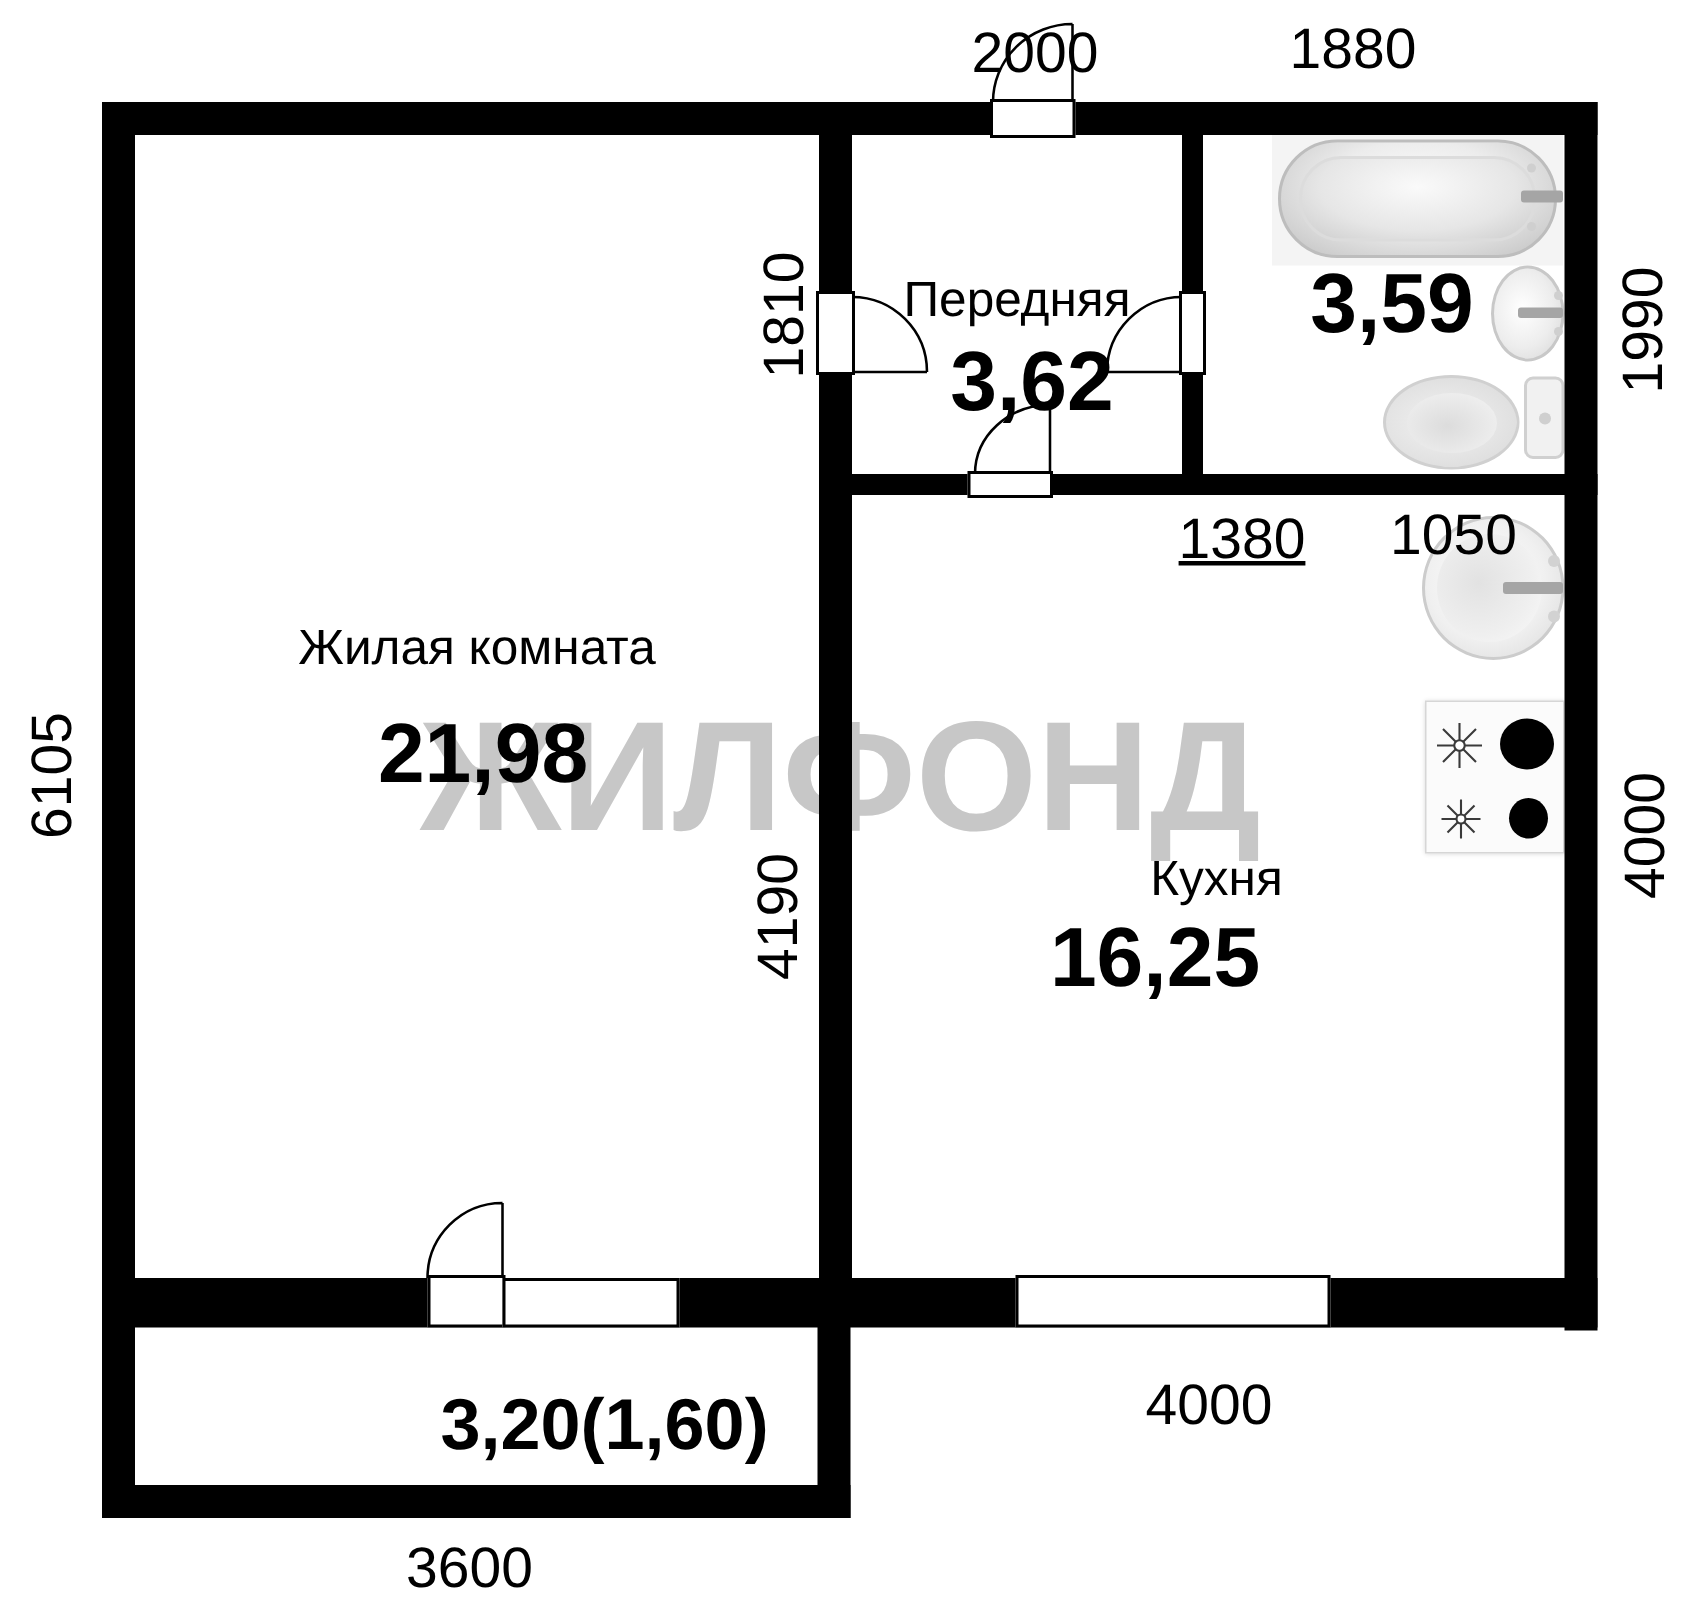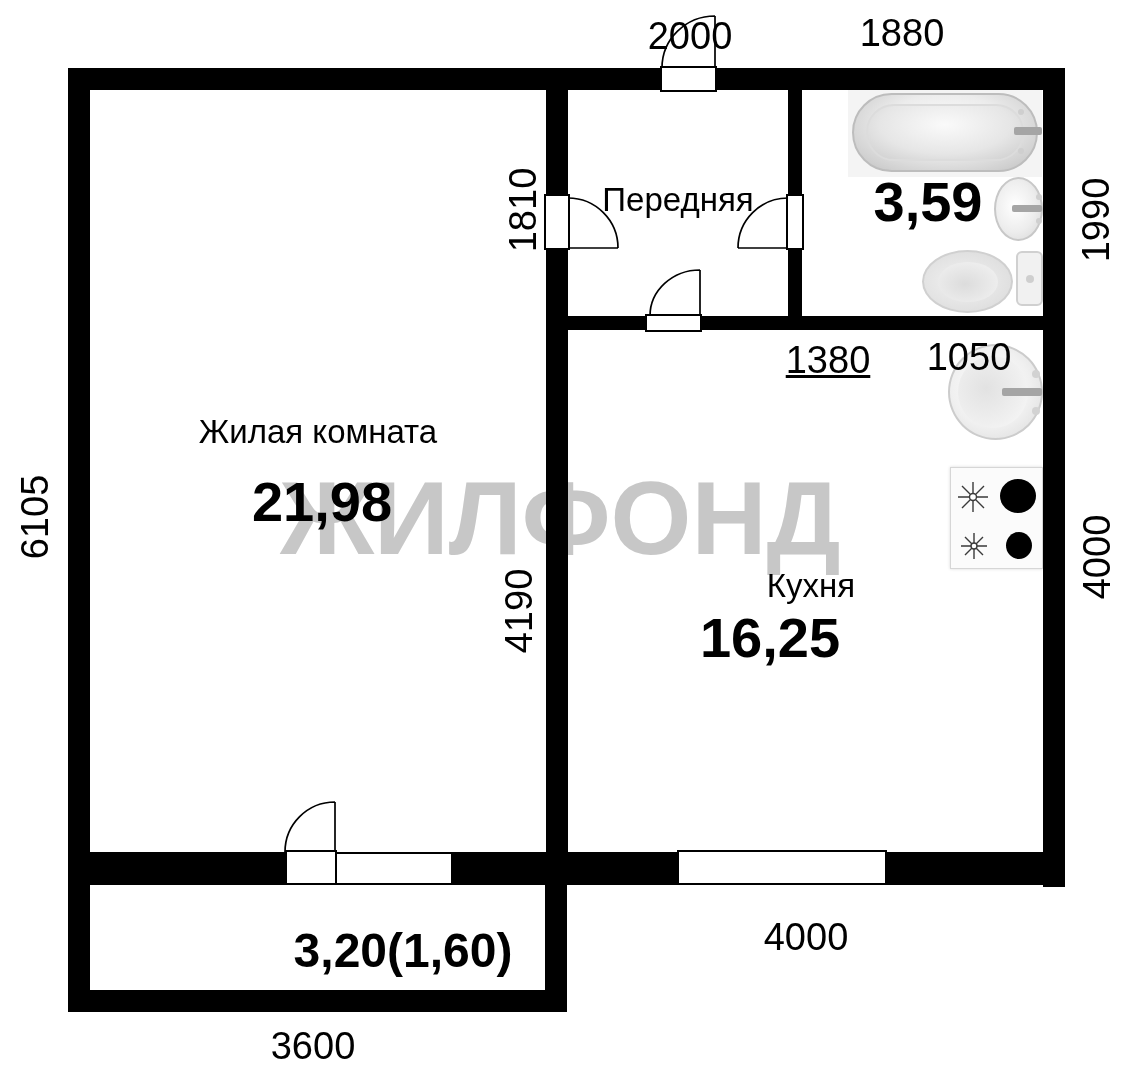--- a/index.html
+++ b/index.html
@@ -151,20 +151,21 @@
     </g>
     <g stroke="#3a3a3a" stroke-width="1.4">
       <path d="M961,546 L987,546 M974,533 L974,559 M965,537 L983,555 M983,537 L965,555"></path>
       <circle cx="974" cy="546" r="3" fill="#ffffff"></circle>
     </g>
   </svg>
 
   <div class="lbl room-name" style="left:318px;top:431px;">Жилая комната</div>
   <div class="lbl room-area" style="left:322px;top:502px;">21,98</div>
   <div class="lbl room-name" style="left:678px;top:199px;">Передняя</div>
+  <div class="lbl room-area" style="left:688px;top:254px;">3,62</div>
   <div class="lbl room-area" style="left:928px;top:202px;">3,59</div>
   <div class="lbl room-name" style="left:811px;top:585px;">Кухня</div>
   <div class="lbl room-area" style="left:770px;top:638px;">16,25</div>
   <div class="lbl room-area balcony" style="left:384px;top:951px;margin-left:19px;">3,20(1,60)</div>
 
   <div class="lbl" style="left:690px;top:36px;">2000</div>
   <div class="lbl" style="left:902px;top:33px;">1880</div>
   <div class="lbl rot" style="left:1096px;top:220px;">1990</div>
   <div class="lbl rot" style="left:1097px;top:557px;">4000</div>
   <div class="lbl rot" style="left:35px;top:517px;">6105</div>

